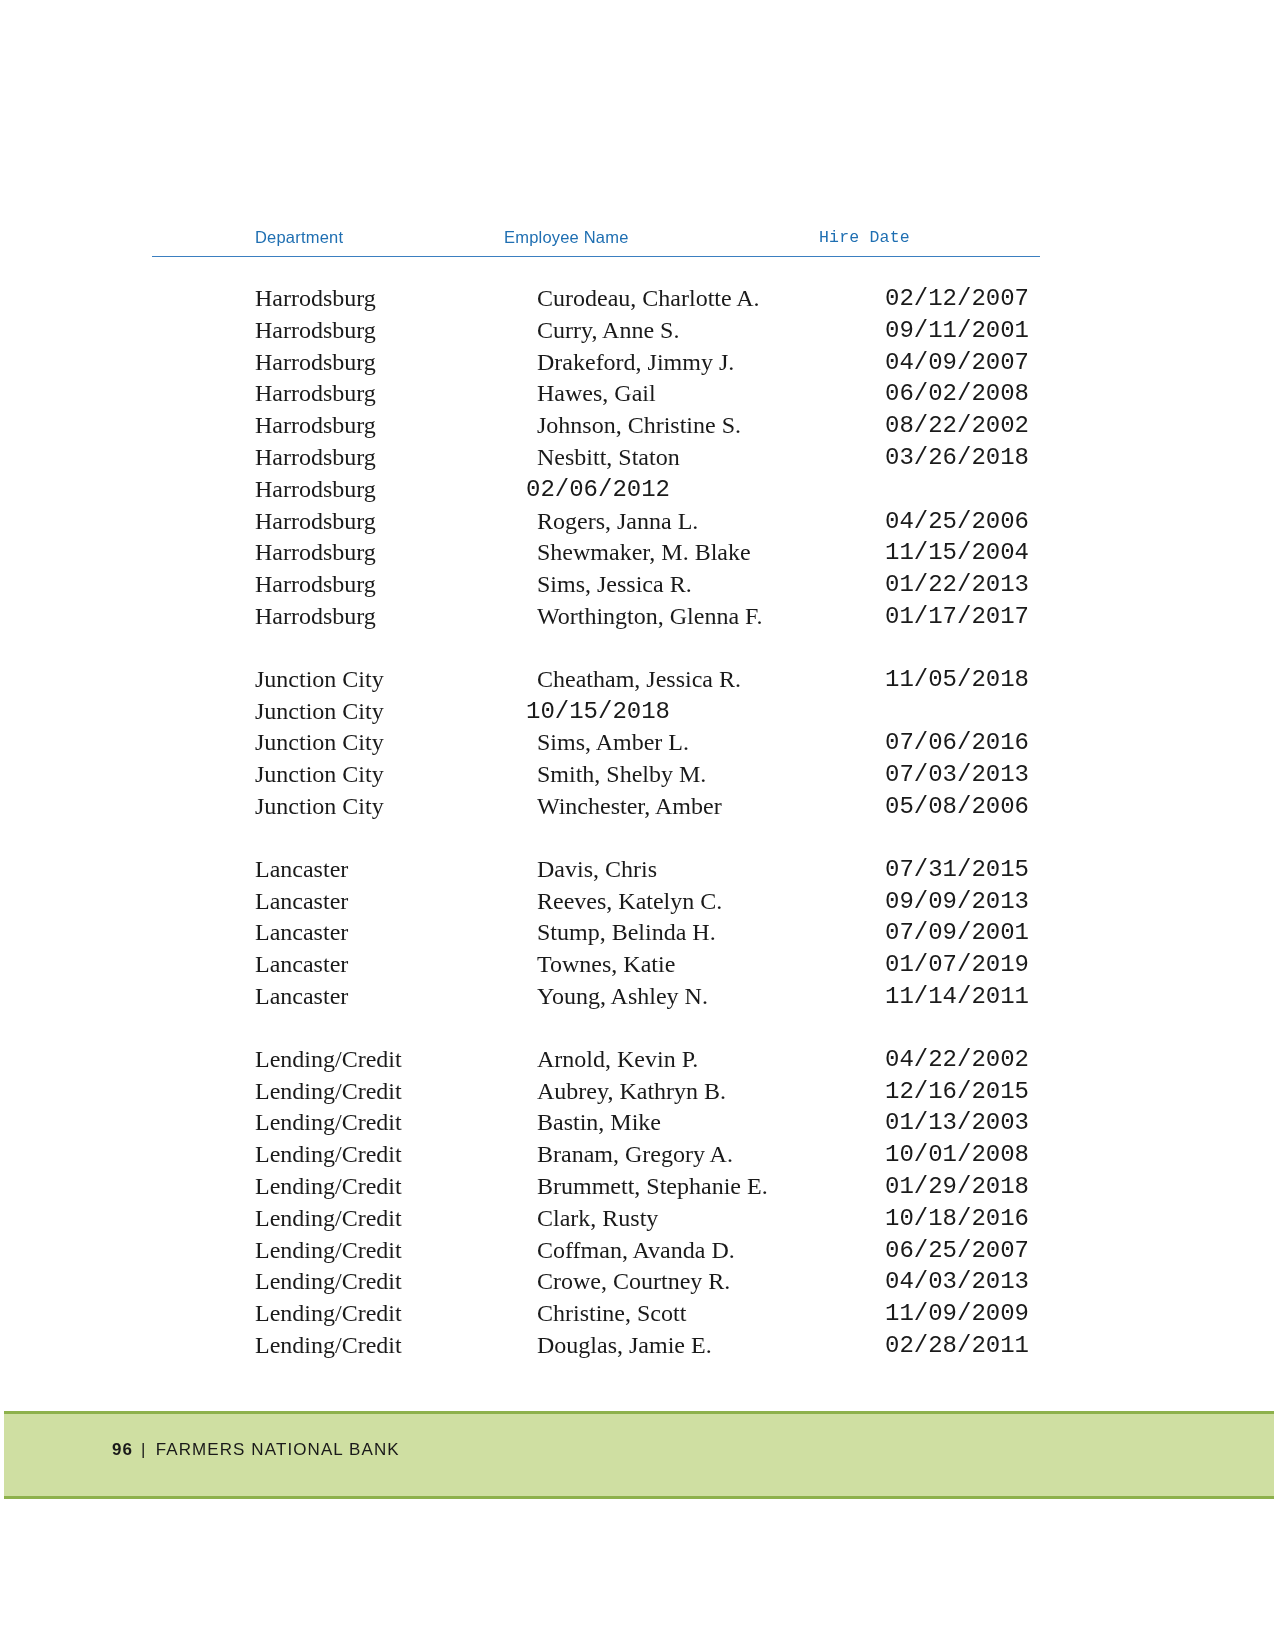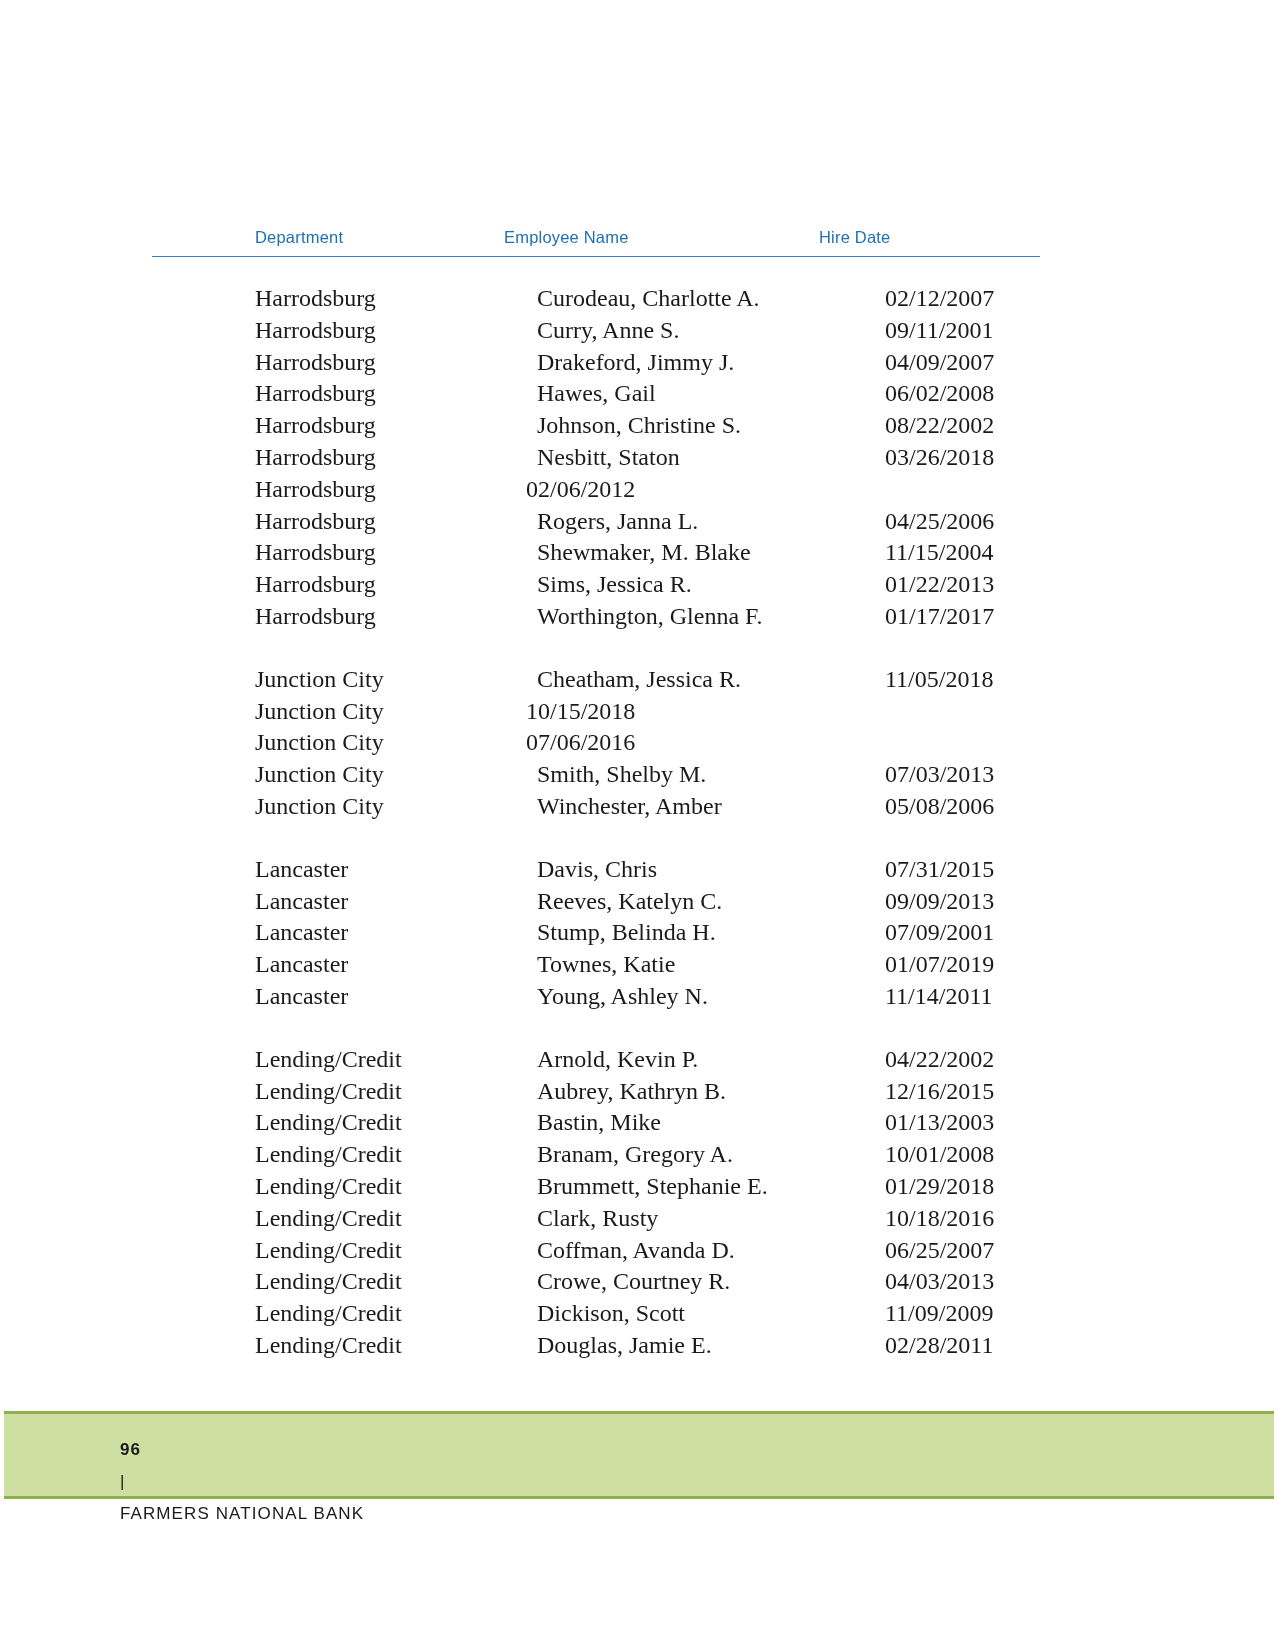--- a/index.html
+++ b/index.html
@@ -38,21 +38,21 @@
     letter-spacing: 0.2px;
     padding-bottom: 9px;
   }
   .head-rule {
     border-bottom: 1.3px solid #3b7fc0;
     width: 888px;
   }
 
   .col-dept  { width: 238px; flex: 0 0 238px; }
   .col-name  { width: 315px; flex: 0 0 315px; margin-left: 11px; }
-  .col-date  { width: 240px; flex: 0 0 240px; }
+  .col-date  { width: 240px; flex: 0 0 240px; font-family: Liberation Mono, monospace; }
 
   .head-pad { padding-left: 103px; }
 
   .rows {
     padding-top: 26px;
   }
 
   .row {
     display: flex;
     font-family: "Liberation Serif", serif;
@@ -82,22 +82,21 @@
   .footer-inner {
     position: absolute;
     left: 108px;
     top: 1440px;
     font-family: "Liberation Sans", sans-serif;
     font-size: 17px;
     letter-spacing: 1.1px;
     color: #1a1a1a;
     display: flex;
     align-items: baseline;
-    gap: 12px;
-    flex-direction: column;
+    gap: 0;
   }
   .footer-page {
     font-weight: bold;
   }
   .footer-sep {
     margin: 0 9px 0 8px;
     color: #1a1a1a;
   }
   .footer-title {
     font-weight: normal;
@@ -177,20 +176,21 @@
           <div class="col-dept">Junction City</div>
           <div class="col-name">Cheatham, Jessica R.</div>
           <div class="col-date">11/05/2018</div>
         </div>
         <div class="row">
           <div class="col-dept">Junction City</div>
           <div class="col-date">10/15/2018</div>
         </div>
         <div class="row">
           <div class="col-dept">Junction City</div>
+          <div class="col-name">Sims, Amber L.</div>
           <div class="col-date">07/06/2016</div>
         </div>
         <div class="row">
           <div class="col-dept">Junction City</div>
           <div class="col-name">Smith, Shelby M.</div>
           <div class="col-date">07/03/2013</div>
         </div>
         <div class="row">
           <div class="col-dept">Junction City</div>
           <div class="col-name">Winchester, Amber</div>
@@ -258,21 +258,21 @@
           <div class="col-name">Coffman, Avanda D.</div>
           <div class="col-date">06/25/2007</div>
         </div>
         <div class="row">
           <div class="col-dept">Lending/Credit</div>
           <div class="col-name">Crowe, Courtney R.</div>
           <div class="col-date">04/03/2013</div>
         </div>
         <div class="row">
           <div class="col-dept">Lending/Credit</div>
-          <div class="col-name">Dickison, Scott</div>
+          <div class="col-name">Christine, Scott</div>
           <div class="col-date">11/09/2009</div>
         </div>
         <div class="row">
           <div class="col-dept">Lending/Credit</div>
           <div class="col-name">Douglas, Jamie E.</div>
           <div class="col-date">02/28/2011</div>
         </div>
       </div>
   </div>
 

